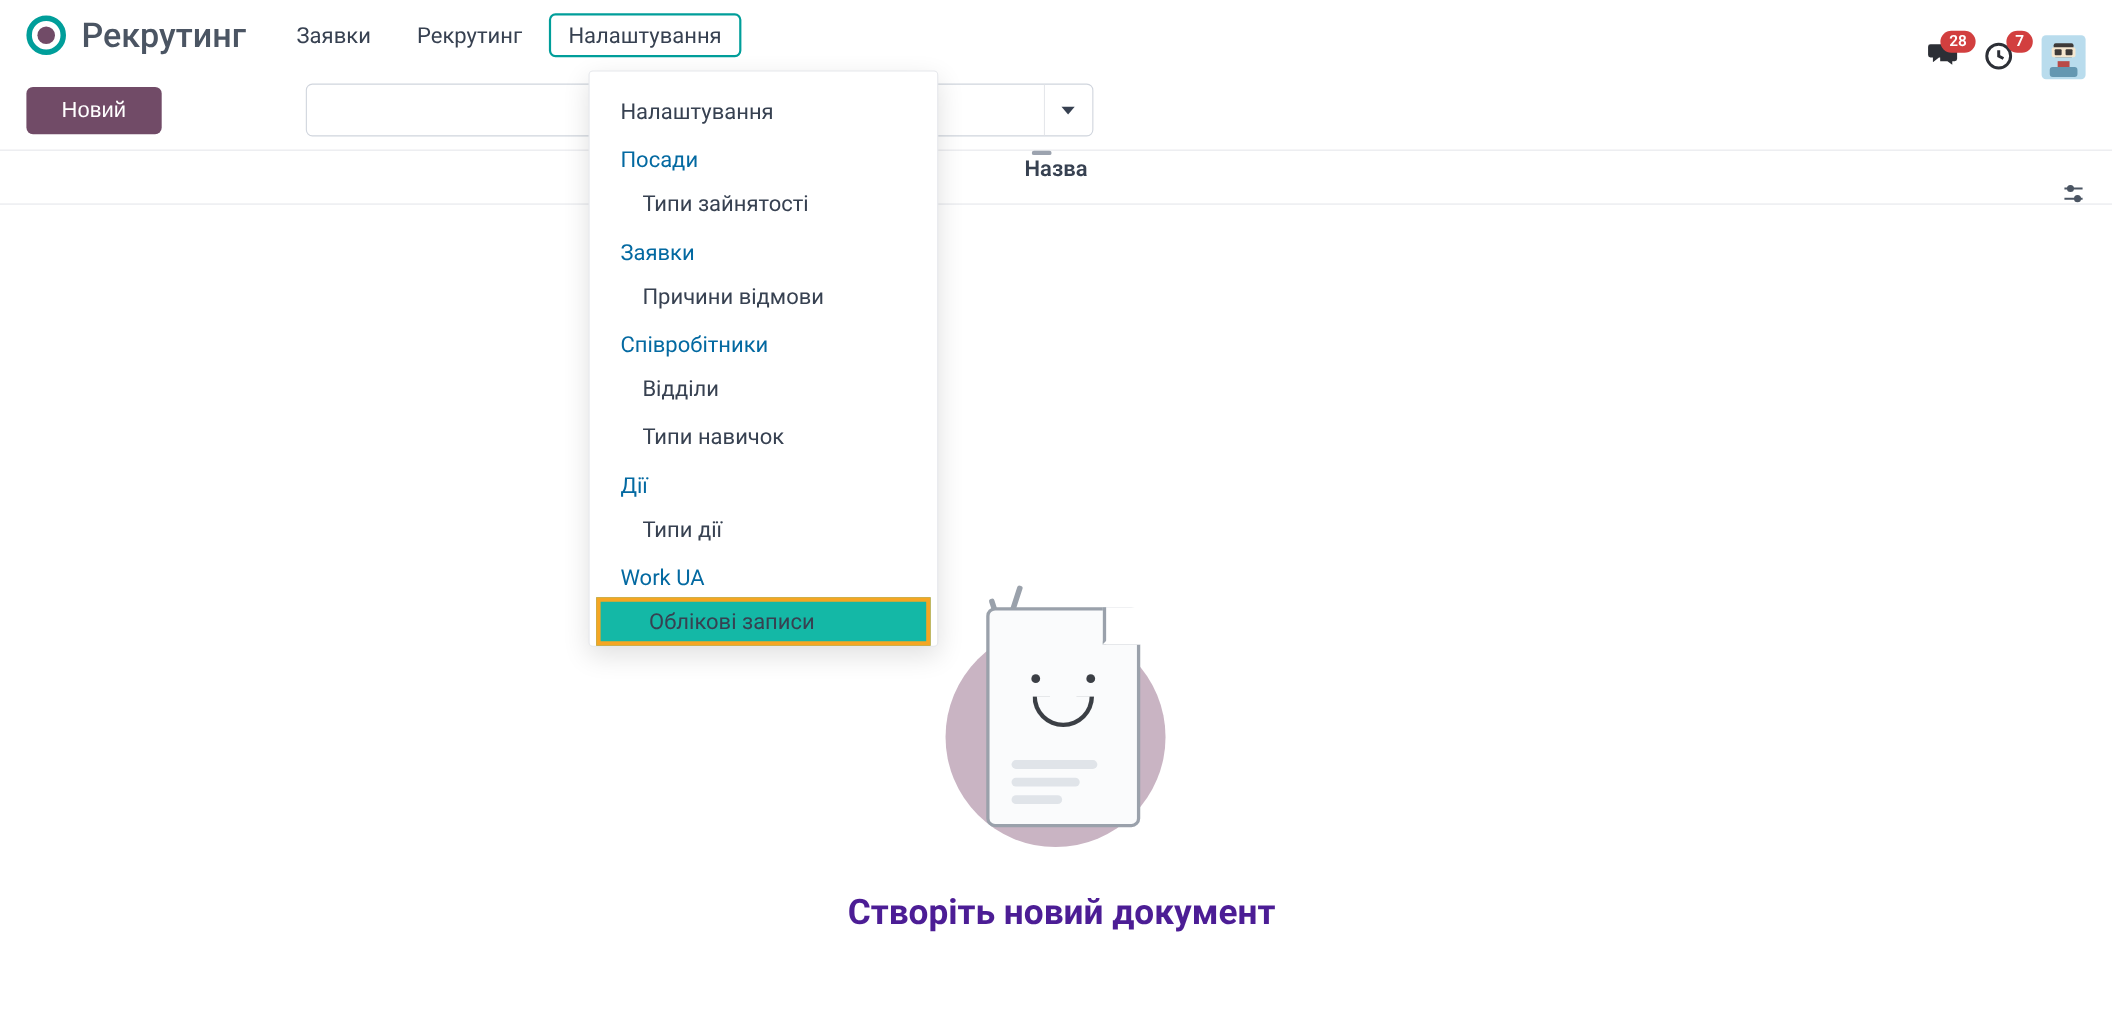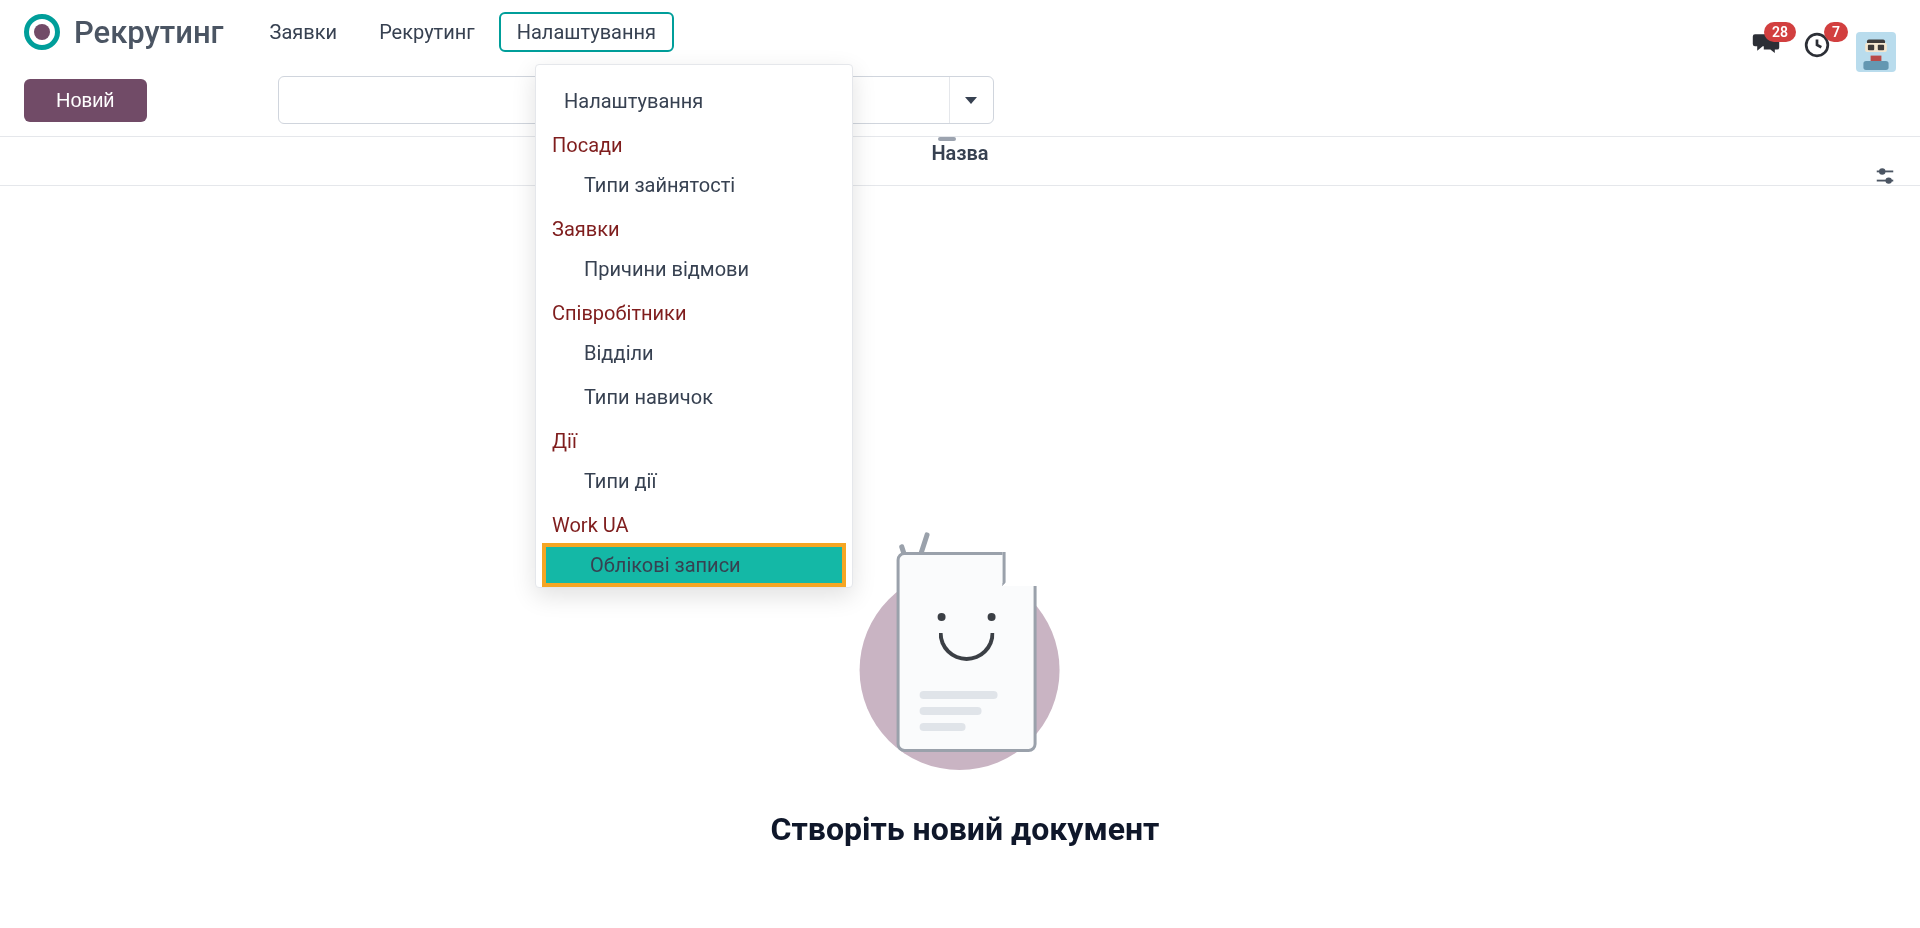--- a/index.html
+++ b/index.html
@@ -48,21 +48,21 @@
   border-radius: 6px;
   cursor: pointer;
 }
 .nav-item.active {
   border: 2px solid #009e9a;
   padding: 6px 16px;
 }
 .navbar-right {
   margin-left: auto;
   display: flex;
-  align-items: flex-start;
+  align-items: center;
   gap: 20px;
   margin-top: 40px;
 }
 .icon-badge {
   position: relative;
   width: 32px; height: 28px;
   cursor: pointer;
 }
 .badge {
   position: absolute;
@@ -187,22 +187,22 @@
   z-index: 50;
 }
 .dd-item {
   font-size: 20px;
   color: #374151;
   padding: 10px 28px;
   cursor: pointer;
 }
 .dd-section {
   font-size: 20px;
-  color: #7f1d1d;
-  padding: 10px 28px 6px 16px;
+  color: #0369a1;
+  padding: 10px 28px 6px 28px;
 }
 .dd-sub {
   padding-left: 48px;
 }
 .dd-highlight {
   background: #14b8a6;
   box-shadow: inset 0 0 0 4px #f5a623;
   margin: 0 6px;
 }
 
@@ -266,21 +266,21 @@
 .doc .l1 { bottom: 50px; width: 78px; }
 .doc .l2 { bottom: 34px; width: 62px; }
 .doc .l3 { bottom: 18px; width: 46px; }
 .spark { position: absolute; background: #9aa1ab; border-radius: 2px; }
 .spark.s1 { width: 5px; height: 24px; top: -8px; left: 82px; transform: rotate(18deg); }
 .spark.s2 { width: 5px; height: 20px; top: 4px; left: 62px; transform: rotate(-18deg); }
 
 .empty-title {
   font-size: 32px;
   font-weight: 700;
-  color: #0f172a;
+  color: #4c1d95;
   margin-left: 10px;
 }
 </style>
 </head>
 <body>
 
 <div class="navbar">
   <div class="logo"></div>
   <div class="appname">Рекрутинг</div>
   <div class="nav-item">Заявки</div>

